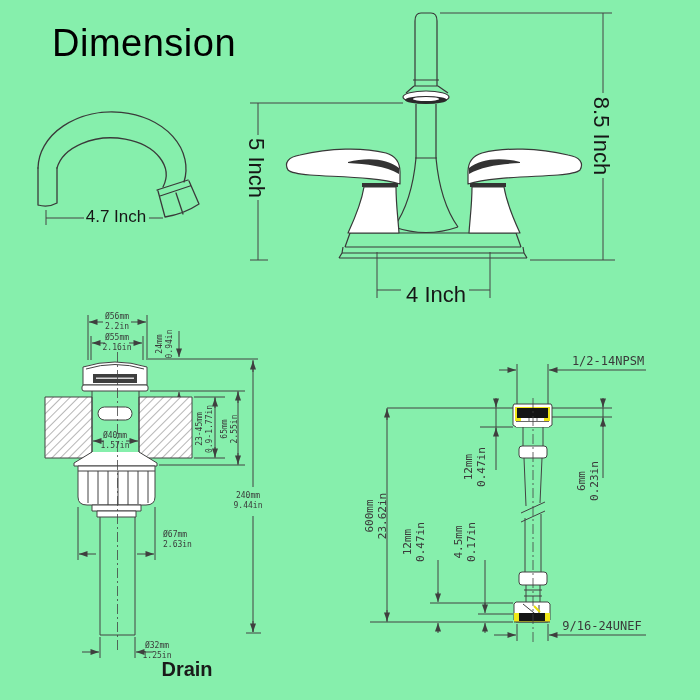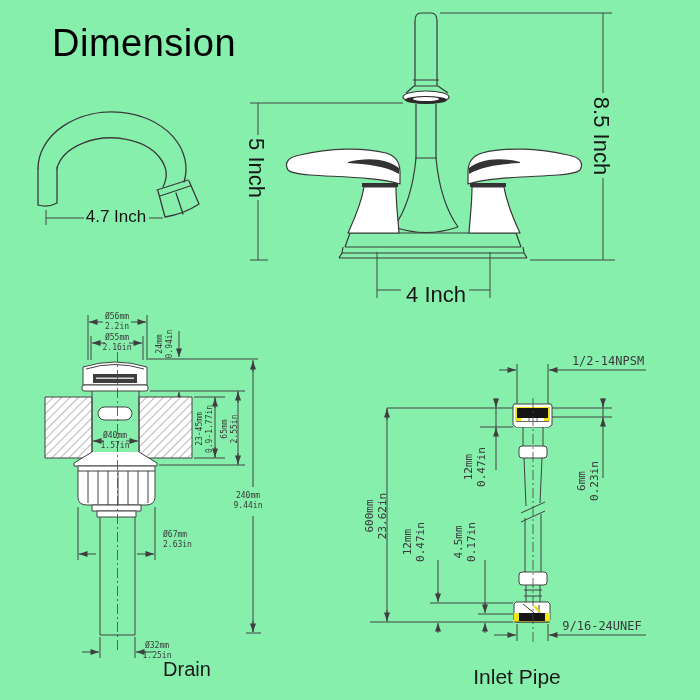--- a/index.html
+++ b/index.html
@@ -6,21 +6,21 @@
   .canvas{position:relative;width:700px;height:700px;background:#86efac;overflow:hidden;
           font-family:"Liberation Sans",sans-serif;color:#111;}
   svg{position:absolute;left:0;top:0;}
   .title{position:absolute;left:52px;top:22px;font-size:38px;font-weight:500;
          letter-spacing:0.5px;color:#000;white-space:nowrap;}
   .lbl{position:absolute;transform:translate(-50%,-50%);white-space:nowrap;color:#161616;}
   .rcw{transform:translate(-50%,-50%) rotate(90deg);}
   .rccw{transform:translate(-50%,-50%) rotate(-90deg);}
   .big{font-size:22px;}
   .mid{font-size:17px;}
-  .viewlabel{font-size:20px;color:#1a1a1a;}
+  .viewlabel{font-size:20px;color:#1a1a1a;font-weight:bold;}
   .cad{font-family:"DejaVu Sans Mono",monospace;color:#3a3a3a;}
   .cad8{font-size:8px;line-height:1.25;}
   .cad11{font-size:11px;line-height:1.15;}
   .cad12{font-size:12px;}
   .two span{display:block;text-align:center;}
   .twoleft{transform:translate(0,-50%);}
   .twoleft span{display:block;text-align:left;}
 </style>
 </head>
 <body>
@@ -228,15 +228,14 @@
   </div>
   <div class="lbl rccw cad cad11 two" style="left:415px;top:542px;">
     <span>12mm</span>
       <span>0.47in</span>
   </div>
   <div class="lbl rccw cad cad11 two" style="left:466px;top:542px;">
     <span>4.5mm</span>
       <span>0.17in</span>
   </div>
   <div class="lbl cad cad12" style="left:602px;top:626px;">9/16-24UNEF</div>
-  <div class="lbl viewlabel" style="left:517px;top:677px;font-size:21px;">Inlet Pipe</div>
 
 </div>
 
 </body></html>

